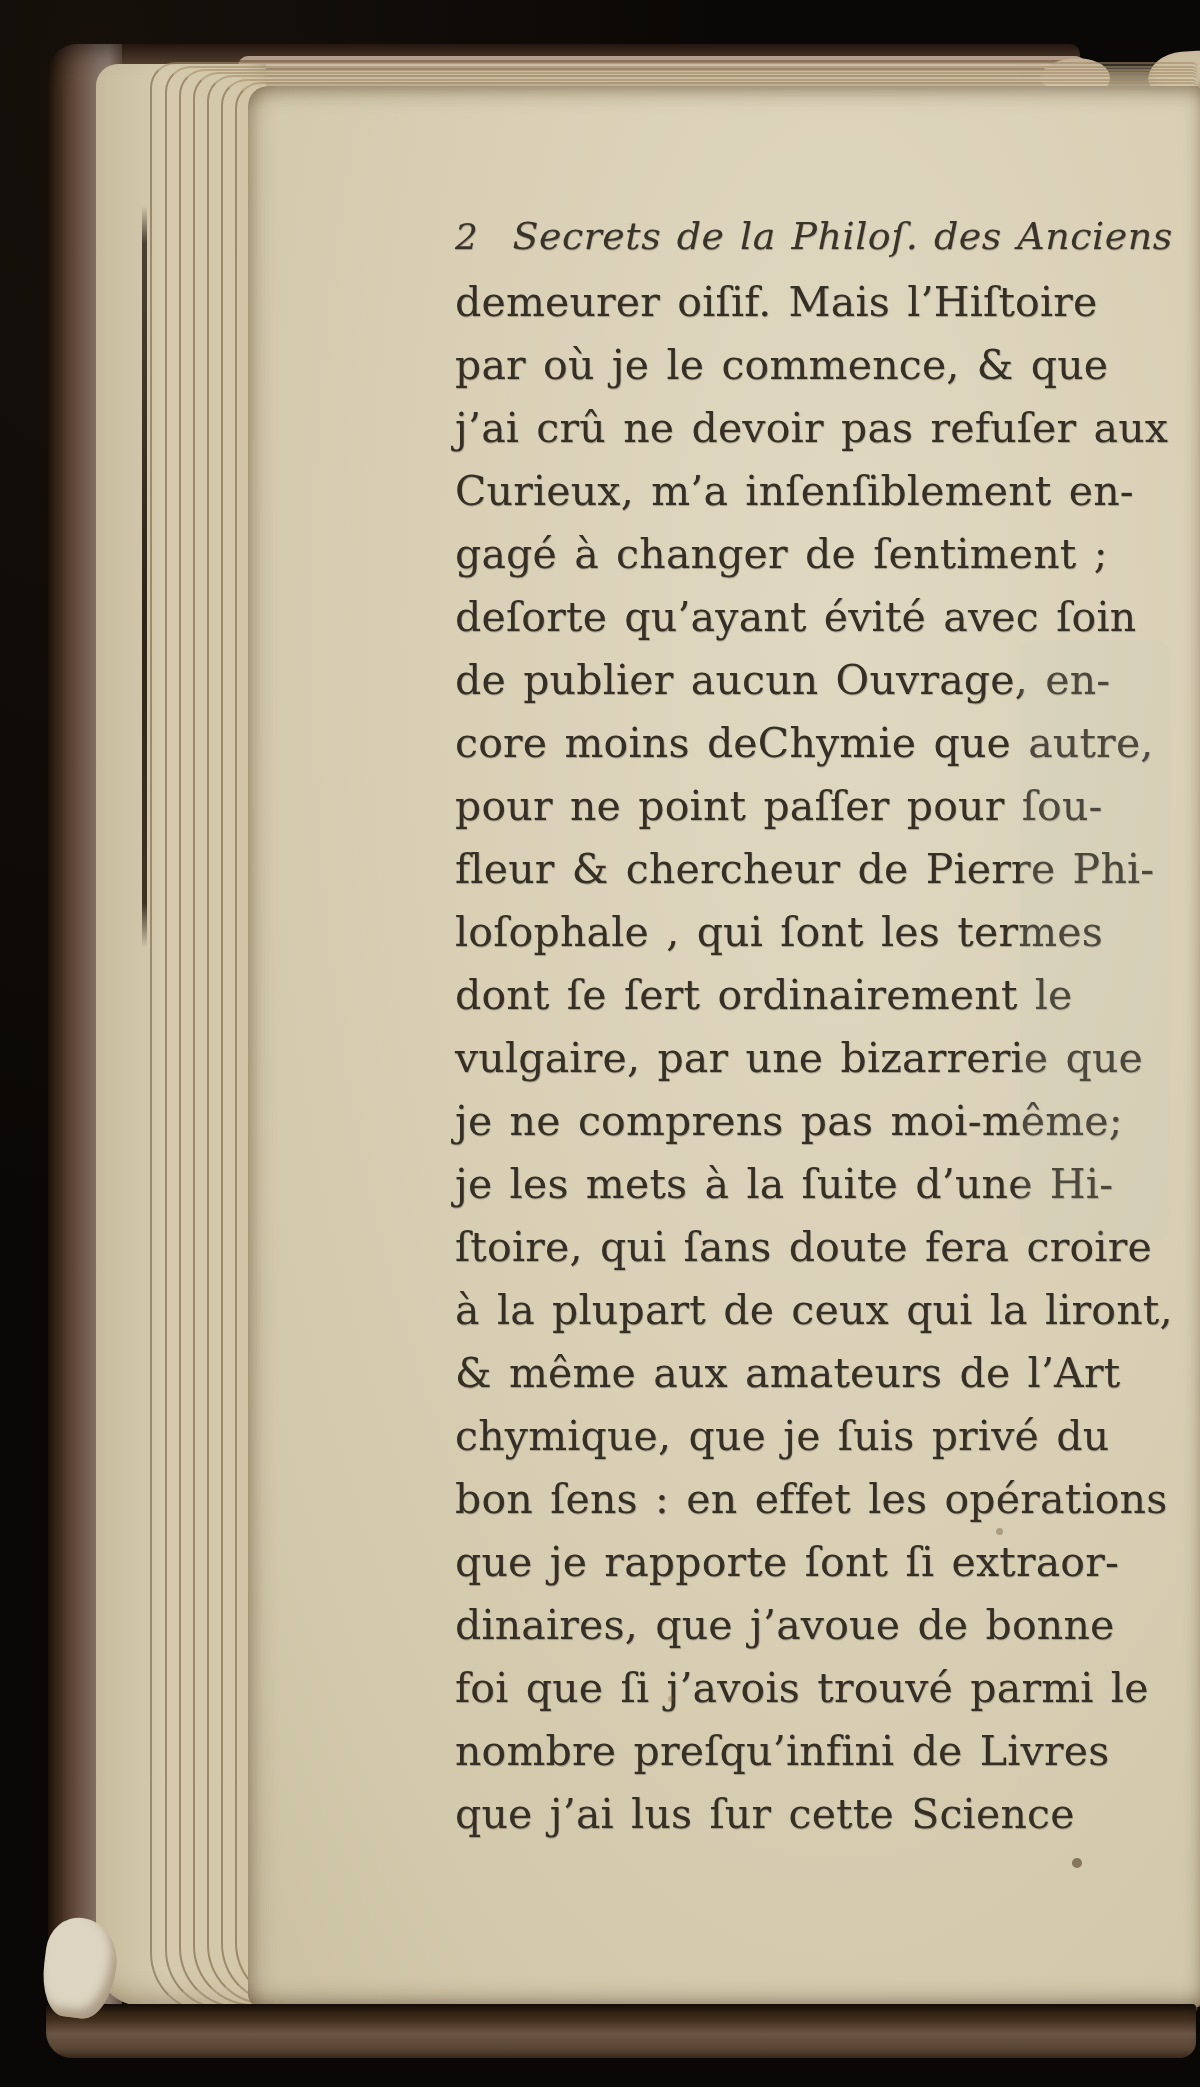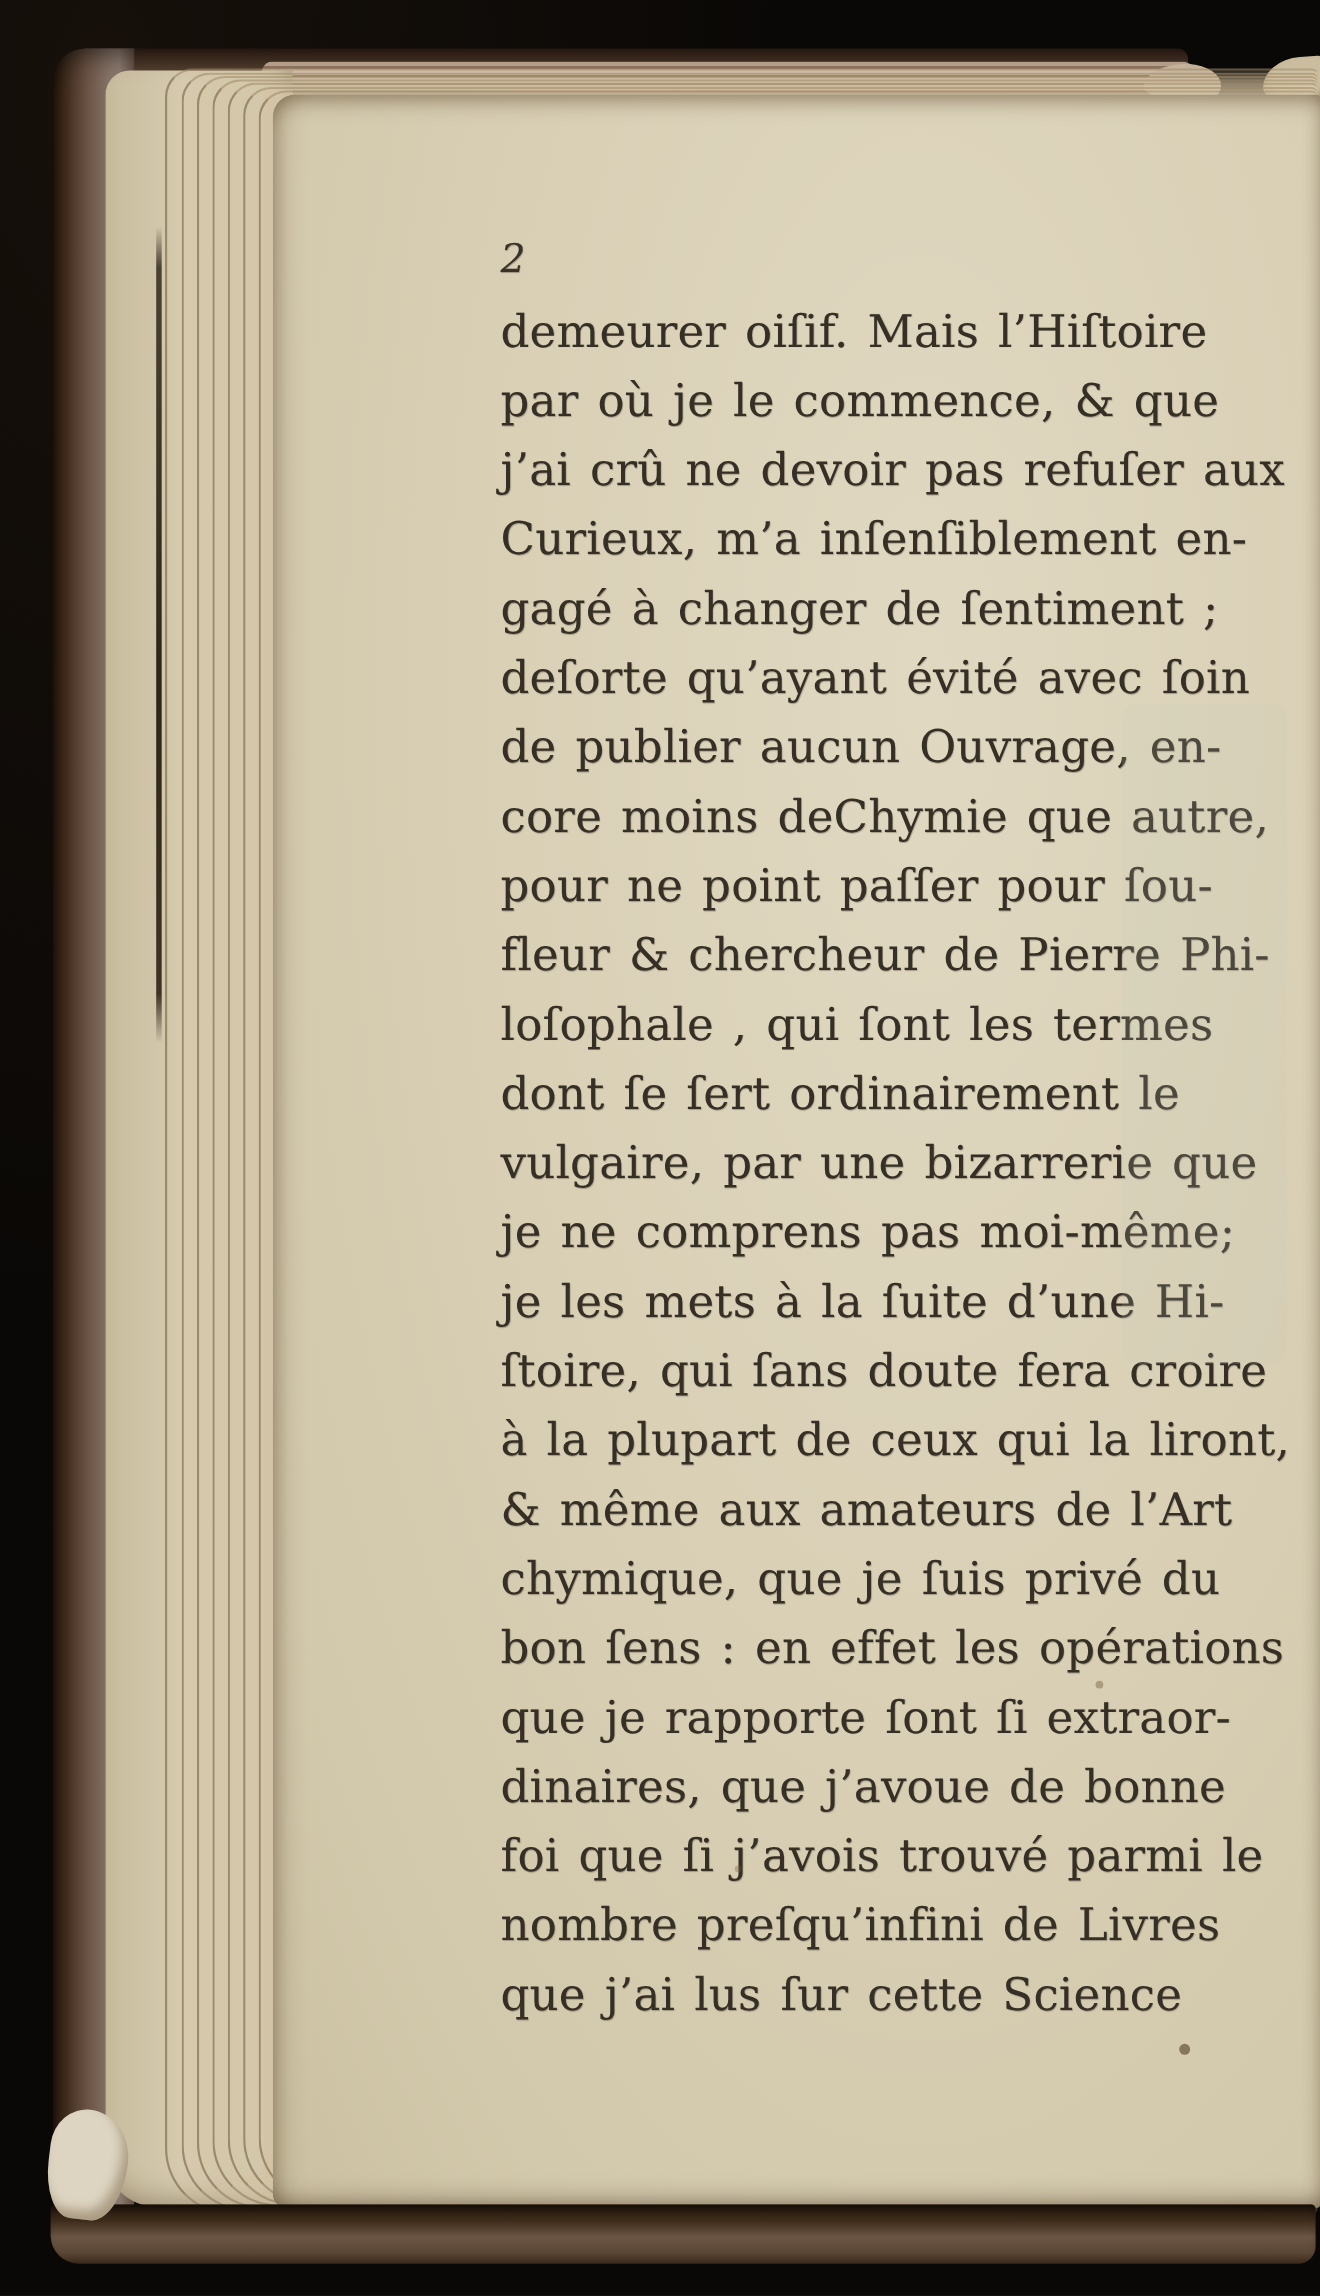--- a/index.html
+++ b/index.html
@@ -144,20 +144,21 @@
   <div class="sheet s3"></div>
   <div class="sheet s4"></div>
   <div class="sheet s5"></div>
   <div class="sheet s6"></div>
   <div class="sheet s7"></div>
 
   <div class="page">
     <div class="text-block">
       <div class="running-header">
         <span class="page-number">2</span>
+        <span class="header-title">Secrets de la Philoſ. des Anciens</span>
       </div>
       <div class="body-text">demeurer oiſif. Mais l’Hiſtoire
 par où je le commence, &amp; que
 j’ai crû ne devoir pas refuſer aux
 Curieux, m’a inſenſiblement en-
 gagé à changer de ſentiment ;
 deſorte qu’ayant évité avec ſoin
 de publier aucun Ouvrage, en-
 core moins deChymie que autre,
 pour ne point paſſer pour ſou-

